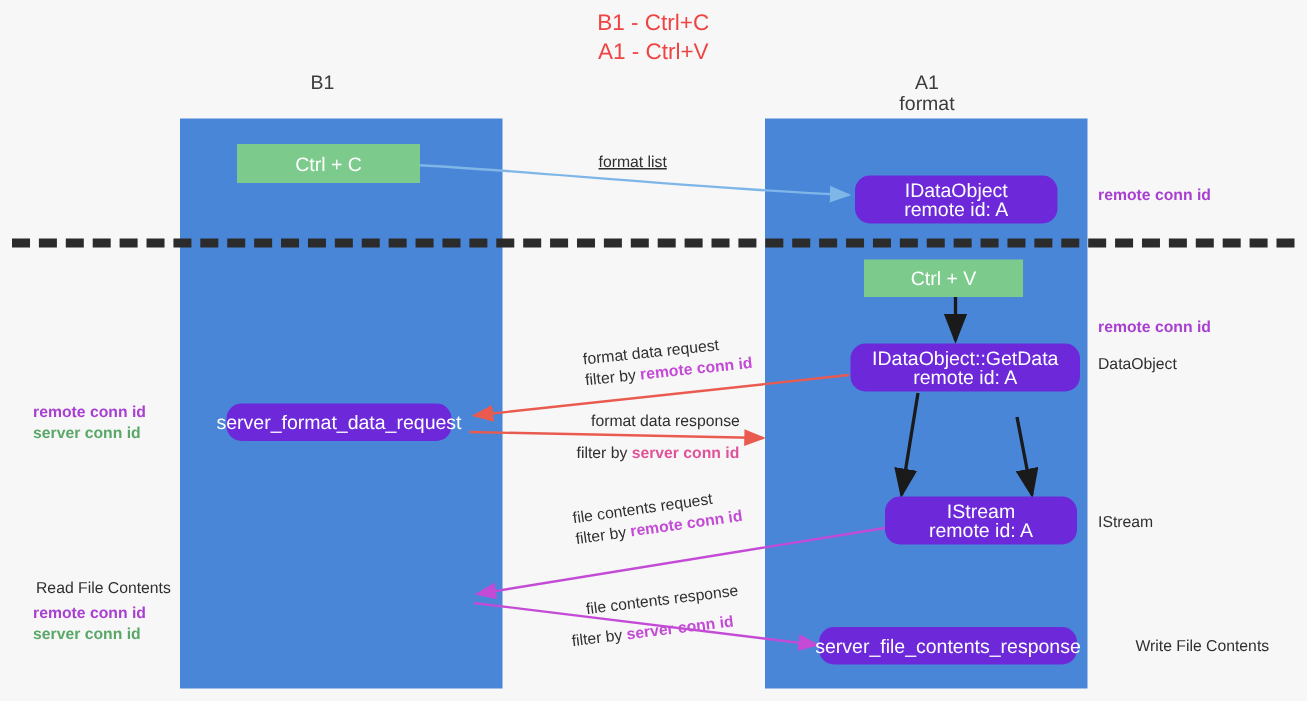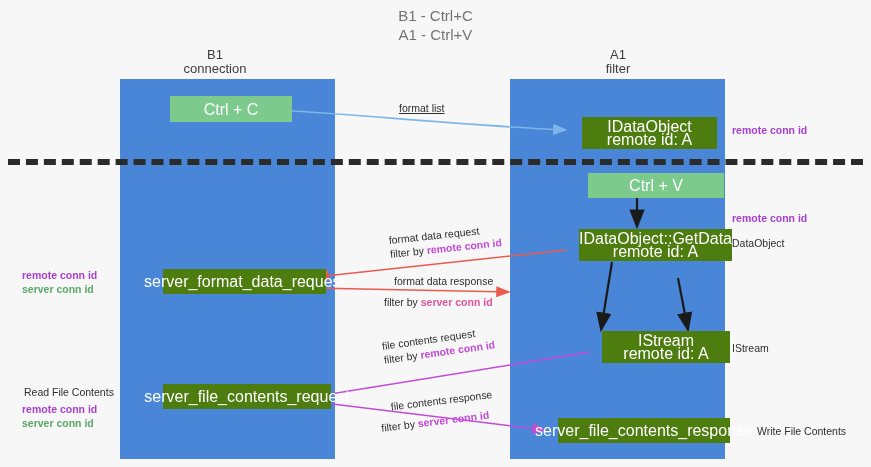--- a/index.html
+++ b/index.html
@@ -8,45 +8,44 @@
     background:#f7f7f7;
     font-family:"Liberation Sans", sans-serif;
     overflow:hidden;
     position:relative;
   }
   #stage{position:absolute;left:0;top:0;width:871px;height:467px;}
 
   
   .title{
     position:absolute;left:0;top:6px;width:871px;
-    text-align:center;color:#737373;font-size:15px;line-height:19px;
+    text-align:center;color:#ef4444;font-size:15px;line-height:19px;
   }
 
   
   .colhead{
     position:absolute;text-align:center;color:#3c3c3c;
     font-size:13px;line-height:14px;width:200px;
   }
   .colhead .l2{display:block;}
 
   
   .lane{position:absolute;background:#4a86d8;}
   #lane-b1{left:120px;top:79px;width:215px;height:380px;}
   #lane-a1{left:510px;top:79px;width:215px;height:380px;}
 
   
   .box{
     position:absolute;box-sizing:border-box;
     display:flex;flex-direction:column;align-items:center;justify-content:center;
-    color:#ffffff;font-size:16px;line-height:13px;text-align:center;
+    color:#ffffff;font-size:13px;line-height:13px;text-align:center;
     padding:3px 20px;
-    margin-left:12px;
   }
   .box.green{background:#7ccb8d;}
-  .box.orange{background:#4d7c0f;}
+  .box.orange{background:#6d28d9;border-radius:10px;}
   .box .ln{display:block;white-space:nowrap;}
 
   
   #wires{position:absolute;left:0;top:0;width:871px;height:467px;pointer-events:none;}
 
   
   #divider{
     position:absolute;left:8px;top:159px;width:855px;height:0;
     border-top:6px dashed #2b2b2b;
   }
@@ -73,25 +72,24 @@
 
 <div id="stage">
 
   <div class="title">
     <div>B1 - Ctrl+C</div>
     <div>A1 - Ctrl+V</div>
   </div>
 
   <div class="colhead" style="left:115px;top:48px;">
     <span>B1</span>
-    <span class="l2">connection</span>
   </div>
   <div class="colhead" style="left:518px;top:48px;">
     <span>A1</span>
-    <span class="l2">filter</span>
+    <span class="l2">format</span>
   </div>
 
   <div class="lane" id="lane-b1"></div>
   <div class="lane" id="lane-a1"></div>
 
   <svg id="wires">
     <defs>
       <marker id="ah-blue" markerWidth="9" markerHeight="7" refX="8" refY="3.5" orient="auto">
         <polygon points="0,0 9,3.5 0,7" fill="#7eb6e8"></polygon>
       </marker>
@@ -122,34 +120,31 @@
 
     <path d="M316,402 L545,430" stroke="#c34bd6" stroke-width="1.6" fill="none" marker-end="url(#ah-purple)"></path>
   </svg>
 
   <div id="divider"></div>
 
   <div class="box green" style="left:158px;top:96px;width:122px;height:26px;">
     <span class="ln">Ctrl + C</span>
   </div>
 
-  <div class="box orange" style="left:151px;top:269px;width:163px;height:25px;">
+  <div class="box orange" style="left:151px;top:269px;width:150px;height:25px;">
     <span class="ln">server_format_data_request</span>
   </div>
 
-  <div class="box orange" style="left:151px;top:384px;width:168px;height:25px;">
-    <span class="ln">server_file_contents_request</span>
-  </div>
 
   <div class="box orange" style="left:570px;top:117px;width:135px;height:32px;">
     <span class="ln">IDataObject</span>
     <span class="ln">remote id: A</span>
   </div>
 
-  <div class="box green" style="left:576px;top:173px;width:136px;height:25px;">
+  <div class="box green" style="left:576px;top:173px;width:106px;height:25px;">
     <span class="ln">Ctrl + V</span>
   </div>
 
   <div class="box orange" style="left:567px;top:229px;width:153px;height:32px;">
     <span class="ln">IDataObject::GetData</span>
     <span class="ln">remote id: A</span>
   </div>
 
 
   <div class="box orange" style="left:590px;top:331px;width:128px;height:32px;">
@@ -165,21 +160,21 @@
     <span>format list</span>
   </div>
 
   <div class="elabel rot-up" style="left:388px;top:233px;transform:rotate(-6deg);">
     <div>format data request</div>
     <div>
       <span>filter by </span><span class="hl-remote">remote conn id</span>
     </div>
   </div>
 
-  <div class="elabel" style="left:384px;top:274px;">
+  <div class="elabel" style="left:384px;top:274px;text-align:center;">
     <div style="padding-left:10px;">format data response</div>
     <div style="margin-top:7px;">
       <span>filter by </span><span class="hl-server">server conn id</span>
     </div>
   </div>
 
   <div class="elabel rot-up" style="left:381px;top:339px;transform:rotate(-8deg);">
     <div>file contents request</div>
     <div>
       <span>filter by </span><span class="hl-remote">remote conn id</span>

